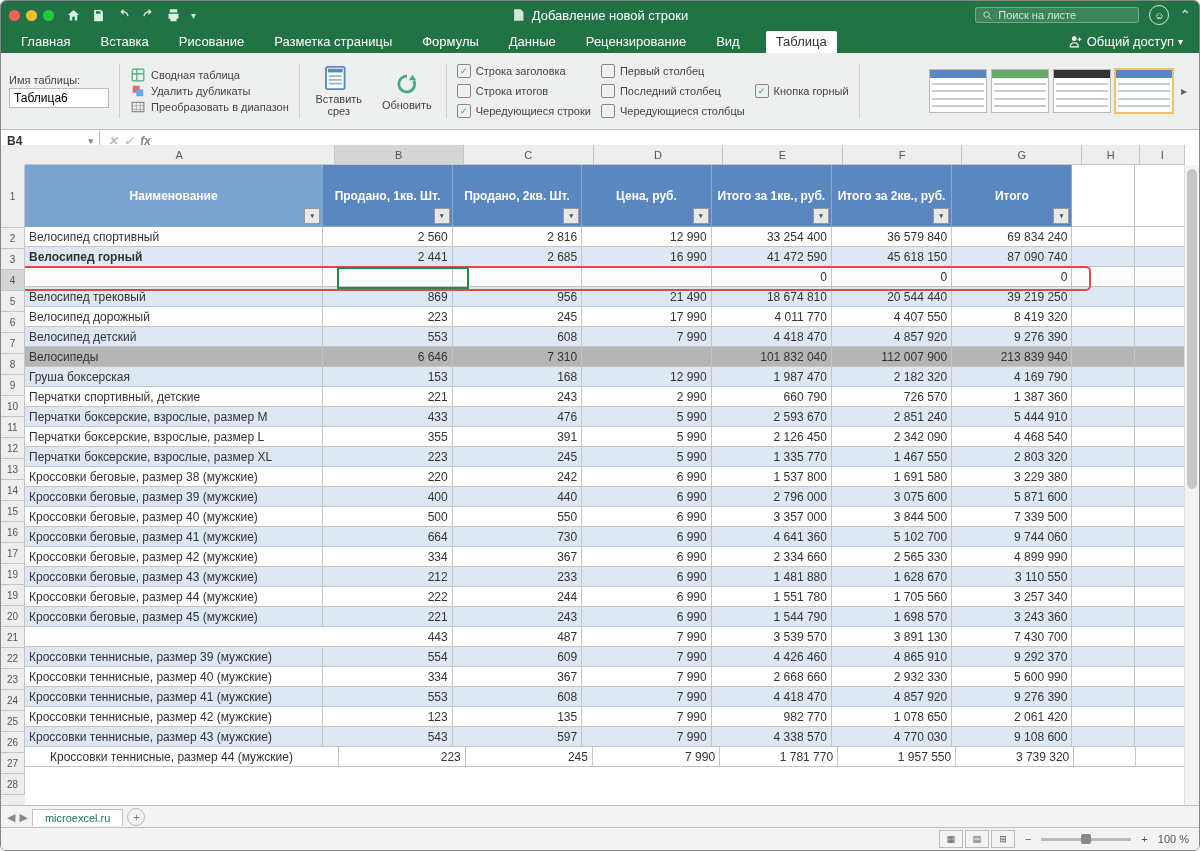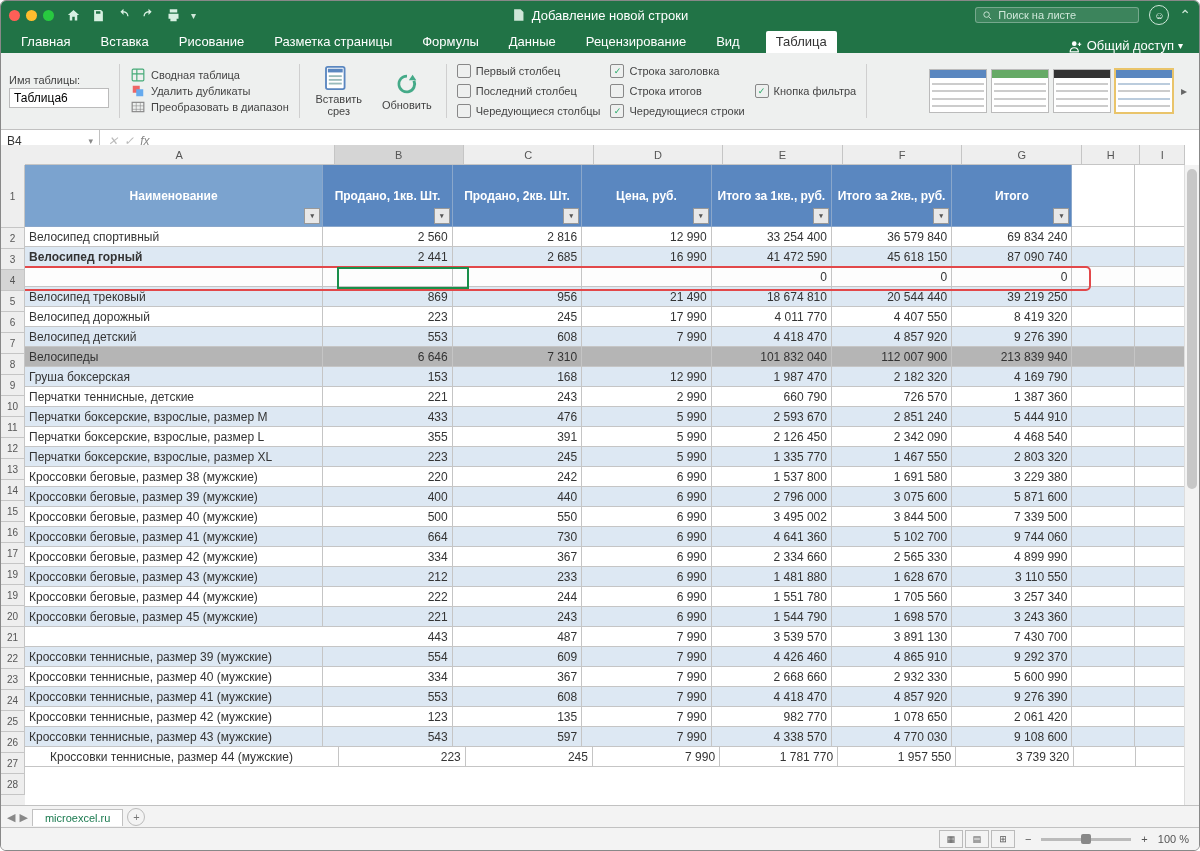--- a/index.html
+++ b/index.html
@@ -22,21 +22,21 @@
   .traffic span{width:11px;height:11px;border-radius:50%;}
   .tr-r{background:#ff5f57;} .tr-y{background:#ffbd2e;} .tr-g{background:#28c940;}
   .qa-icons{display:flex;gap:10px;align-items:center;}
   .qa-icons svg{width:15px;height:15px;fill:#d8f0e2;}
   .title-center{position:absolute;left:50%;transform:translateX(-50%);display:flex;align-items:center;gap:6px;font-size:13px;}
   .title-right{margin-left:auto;display:flex;align-items:center;gap:10px;}
   .search-box{display:flex;align-items:center;gap:5px;background:rgba(255,255,255,.12);border:1px solid rgba(255,255,255,.3);border-radius:3px;padding:1px 6px;width:150px;font-size:11px;color:#cfe7d9;}
   .smiley{width:18px;height:18px;border:1.5px solid #cfe7d9;border-radius:50%;display:flex;align-items:center;justify-content:center;font-size:10px;}
 
   
-  .menu-bar{height:24px;background:var(--green);display:flex;align-items:flex-end;padding:0 16px;gap:22px;color:#fff;font-size:13px;}
+  .menu-bar{height:24px;background:var(--green);display:flex;padding:0 16px;gap:22px;color:#fff;font-size:13px;}
   .menu-tab{padding:3px 4px 4px;cursor:pointer;}
   .menu-tab.active{background:#fff;color:#333;border-radius:2px 2px 0 0;padding:3px 10px 4px;}
   .menu-right{margin-left:auto;display:flex;align-items:center;gap:4px;}
 
   
   .ribbon{height:68px;background:var(--ribbon-bg);border-bottom:1px solid #c1c1c1;display:flex;align-items:center;padding:4px 8px;gap:10px;font-size:11px;color:#444;}
   .rib-group{display:flex;flex-direction:column;gap:2px;justify-content:center;height:60px;}
   .rib-sep{width:1px;height:54px;background:#cfcfcf;}
   .rib-field{display:flex;flex-direction:column;gap:2px;}
   .rib-field input{width:90px;border:1px solid #bbb;background:#fff;font-size:12px;padding:2px 4px;}
@@ -46,21 +46,21 @@
   .chk{width:12px;height:12px;border:1px solid #888;border-radius:2px;display:inline-flex;align-items:center;justify-content:center;font-size:9px;color:#2a6;}
   .chk.on::after{content:"✓";}
   .styles-gallery{display:flex;gap:4px;margin-left:auto;align-items:center;}
   .style-th{width:56px;height:42px;border:1px solid #bbb;background:#fff;display:flex;flex-direction:column;}
   .style-th.sel{outline:2px solid #e9c46a;outline-offset:-1px;}
   .style-th .hdr{height:8px;}
   .style-th .rows{flex:1;display:flex;flex-direction:column;justify-content:space-around;padding:2px;}
   .style-th .rows div{height:2px;background:#ccc;}
 
   
-  .formula-bar{height:22px;border-bottom:1px solid #c1c1c1;display:flex;align-items:center;font-size:12px;background:#fff;}
+  .formula-bar{height:22px;border-bottom:1px solid #c1c1c1;display:flex;align-items:center;font-size:12px;background:#fff;font-weight:bold;}
   .name-box{width:86px;border-right:1px solid #c1c1c1;padding:0 6px;display:flex;align-items:center;justify-content:space-between;height:100%;}
   .fx-btns{display:flex;align-items:center;gap:6px;padding:0 8px;color:#888;font-style:italic;}
   .fx-input{flex:1;height:100%;}
 
   
   .grid-area{position:absolute;top:144px;left:0;right:0;bottom:22px;display:flex;background:#fff;}
   .corner{width:24px;height:20px;border-right:1px solid var(--grid-border);border-bottom:1px solid var(--grid-border);background:#eee;}
   .col-headers{position:absolute;top:0;left:24px;right:14px;height:20px;display:flex;background:#eee;}
   .col-h{border-right:1px solid var(--grid-border);border-bottom:1px solid var(--grid-border);display:flex;align-items:center;justify-content:center;font-size:11px;color:#555;}
   .col-h.sel{background:#d5d5d5;}
@@ -208,50 +208,50 @@
   <div class="rib-big">
     <svg viewBox="0 0 32 28">
         <path d="M16 4a10 10 0 1 0 9 6l-3 1a7 7 0 1 1-6-4V4z" fill="#4a8"></path>
         <path d="M22 4l4 6h-8z" fill="#4a8"></path>
       </svg>
     <span>Обновить</span>
   </div>
   <div class="rib-sep"></div>
   <div class="rib-group" style="gap:6px">
     <div class="rib-item">
+        <span class="chk on"></span>
+        <span>Строка заголовка</span>
+      </div>
+    <div class="rib-item">
+        <span class="chk"></span>
+        <span>Строка итогов</span>
+      </div>
+    <div class="rib-item">
+        <span class="chk on"></span>
+        <span>Чередующиеся строки</span>
+      </div>
+  </div>
+  <div class="rib-group" style="gap:6px">
+    <div class="rib-item">
         <span class="chk"></span>
         <span>Первый столбец</span>
       </div>
     <div class="rib-item">
         <span class="chk"></span>
         <span>Последний столбец</span>
       </div>
     <div class="rib-item">
         <span class="chk"></span>
         <span>Чередующиеся столбцы</span>
       </div>
   </div>
   <div class="rib-group" style="gap:6px">
     <div class="rib-item">
         <span class="chk on"></span>
-        <span>Строка заголовка</span>
-      </div>
-    <div class="rib-item">
-        <span class="chk"></span>
-        <span>Строка итогов</span>
-      </div>
-    <div class="rib-item">
-        <span class="chk on"></span>
-        <span>Чередующиеся строки</span>
-      </div>
-  </div>
-  <div class="rib-group" style="gap:6px">
-    <div class="rib-item">
-        <span class="chk on"></span>
-        <span>Кнопка фильтра</span>
+        <span>Кнопка горный</span>
       </div>
   </div>
   <div class="rib-sep"></div>
   <div class="styles-gallery">
     <div class="style-th">
         <div class="hdr" style="background:#5a87c0"></div>
         <div class="rows">
           <div></div>
           <div></div>
           <div></div>
@@ -460,21 +460,21 @@
         <div class="cell num" style="width: 130px;">153</div>
         <div class="cell num" style="width: 130px; text-align: center;">168</div>
         <div class="cell num" style="width: 130px;">12 990</div>
         <div class="cell num" style="width: 120px;">1 987 470</div>
         <div class="cell num" style="width: 120px;">2 182 320</div>
         <div class="cell num" style="width: 120px;">4 169 790</div>
         <div class="cell" style="width: 58px;"></div>
         <div class="cell" style="width: 44px;"></div>
       </div>
       <div class="trow">
-        <div class="cell" style="width: 312px;">Перчатки теннисные, детские</div>
+        <div class="cell" style="width: 312px;">Перчатки спортивный, детские</div>
         <div class="cell num" style="width: 130px;">221</div>
         <div class="cell num" style="width: 130px;">243</div>
         <div class="cell num" style="width: 130px;">2 990</div>
         <div class="cell num" style="width: 120px;">660 790</div>
         <div class="cell num" style="width: 120px;">726 570</div>
         <div class="cell num" style="width: 120px;">1 387 360</div>
         <div class="cell" style="width: 58px;"></div>
         <div class="cell" style="width: 44px;"></div>
       </div>
       <div class="trow alt">
@@ -530,21 +530,21 @@
         <div class="cell num" style="width: 120px;">3 075 600</div>
         <div class="cell num" style="width: 120px;">5 871 600</div>
         <div class="cell" style="width: 58px;"></div>
         <div class="cell" style="width: 44px;"></div>
       </div>
       <div class="trow">
         <div class="cell" style="width: 312px;">Кроссовки беговые, размер 40 (мужские)</div>
         <div class="cell num" style="width: 130px;">500</div>
         <div class="cell num" style="width: 130px;">550</div>
         <div class="cell num" style="width: 130px;">6 990</div>
-        <div class="cell num" style="width: 120px;">3 495 002</div>
+        <div class="cell num" style="width: 120px;">3 357 000</div>
         <div class="cell num" style="width: 120px;">3 844 500</div>
         <div class="cell num" style="width: 120px;">7 339 500</div>
         <div class="cell" style="width: 58px;"></div>
         <div class="cell" style="width: 44px;"></div>
       </div>
       <div class="trow alt">
         <div class="cell" style="width: 312px;">Кроссовки беговые, размер 41 (мужские)</div>
         <div class="cell num" style="width: 130px;">664</div>
         <div class="cell num" style="width: 130px;">730</div>
         <div class="cell num" style="width: 130px;">6 990</div>

